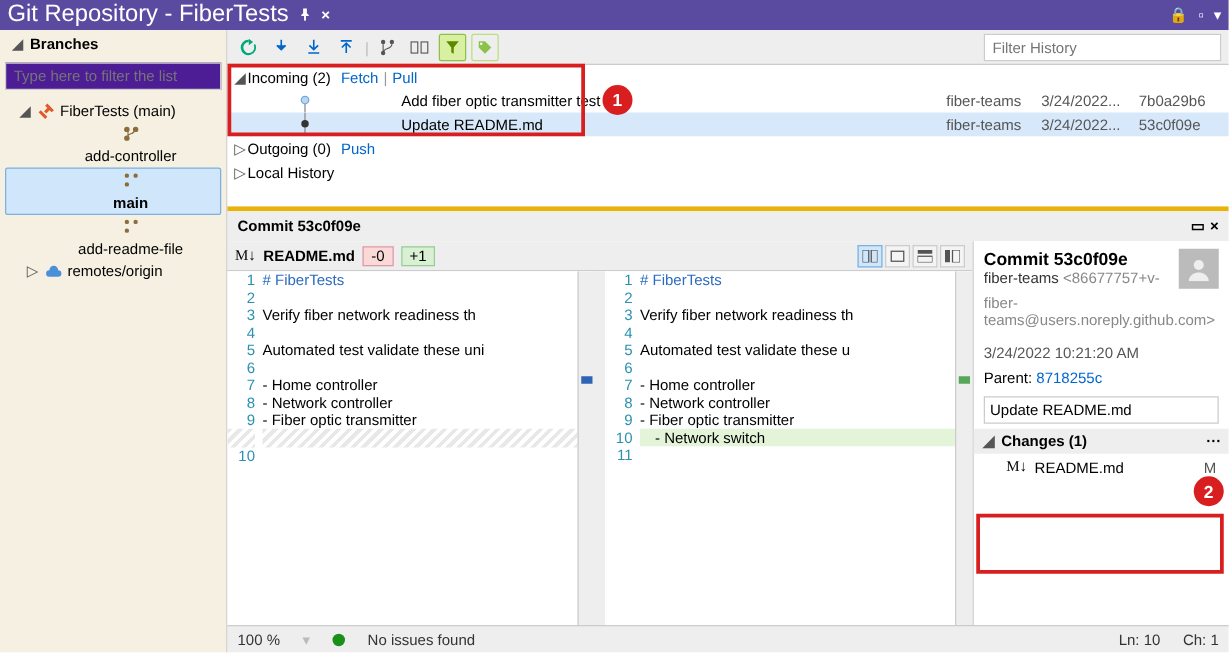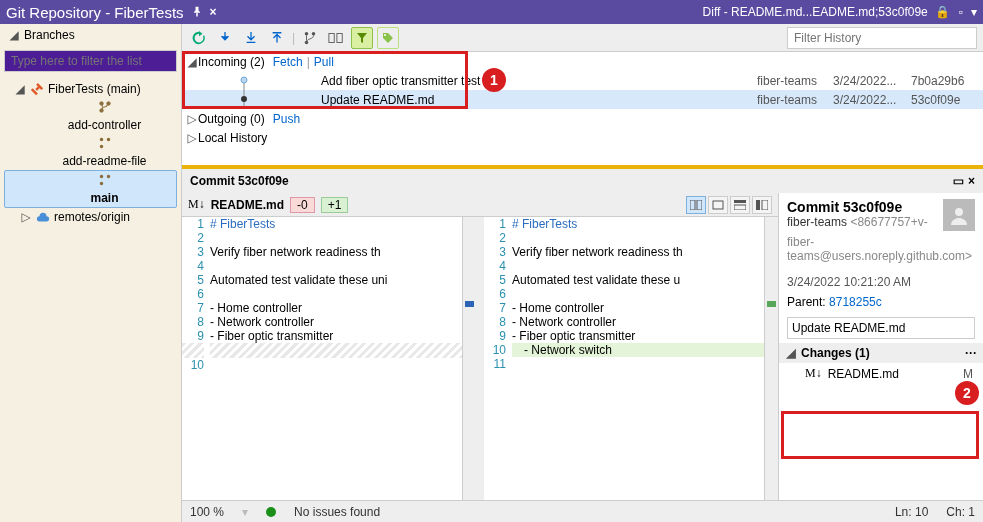--- a/index.html
+++ b/index.html
@@ -1,19 +1,19 @@
 <!DOCTYPE html>
 <html><head>
 <meta charset="utf-8">
 <style>
 * { box-sizing: border-box; margin: 0; padding: 0; font-family: "Segoe UI", Arial, sans-serif; font-size: 12px; }
 body { width: 983px; height: 522px; background: #fff; display: flex; flex-direction: column; overflow: hidden; }
 .titlebar { height: 24px; background: #5a4ba0; color: #fff; display: flex; align-items: center; padding: 0 6px; justify-content: space-between; }
 .titlebar .left { display: flex; align-items: center; gap: 6px; }
-.titlebar .title { font-size: 15px; }
+.titlebar .title { font-size: 19px; }
 .titlebar .right { display: flex; align-items: center; gap: 8px; font-size: 12px; }
 .titlebar svg { fill: #fff; }
 .main { flex: 1; display: flex; min-height: 0; }
 .sidebar { width: 182px; background: #f5f0e1; border-right: 1px solid #ccc; display: flex; flex-direction: column; }
 .sidebar-head { padding: 4px 8px; display:flex; align-items:center; gap:4px;}
 .filterbox { padding: 4px; }
 .filterbox input { width: 100%; border: 1px solid #ccc; padding: 3px 6px; color: #999; background: #4c1d95; }
 .tree { padding: 4px 4px; }
 .tree-row { display: flex; align-items: center; padding: 2px 2px 2px 10px; gap: 4px; cursor: pointer; }
 .tree-row.nested { padding-left: 30px; flex-direction: column; }
@@ -92,33 +92,32 @@
     <span class="title">Git Repository - FiberTests</span>
     <span class="icon">
         <svg class="pin" viewBox="0 0 16 16">
           <path d="M6 1h4v5l2 2v1H4V8l2-2z"></path>
           <rect x="7" y="9" width="2" height="5"></rect>
         </svg>
       </span>
     <span style="color:#fff;font-weight:bold;">×</span>
   </div>
   <div class="right">
-    <span>Diff - README.md...EADME.md;53c0f09e</span>
     <span>🔒</span>
     <span>▫</span>
     <span>▾</span>
   </div>
 </div>
 
 <div class="main">
 
   <div class="sidebar">
     <div class="sidebar-head">
       <span class="tri">◢</span>
-      <span style="font-weight:normal;">Branches</span>
+      <span style="font-weight:bold;">Branches</span>
     </div>
     <div class="filterbox">
       <input placeholder="Type here to filter the list" style="">
     </div>
     <div class="tree">
       <div class="tree-row">
         <span class="tri">◢</span>
         <span class="icon">
             <svg viewBox="0 0 16 16">
               <path fill="#e05a2b" d="M15 7L9 1 7 3l2 2-3 3 2 2 3-3 2 2zM1 9l6 6 2-2-6-6z"></path>
@@ -127,35 +126,35 @@
         <span>FiberTests (main)</span>
       </div>
       <div class="tree-row nested">
         <span class="icon">
             <svg viewBox="0 0 16 16">
               <path fill="#8a6d3b" d="M4 2a2 2 0 100 4 2 2 0 000-4zm8 0a2 2 0 100 4 2 2 0 000-4zM4 10a2 2 0 100 4 2 2 0 000-4zM5 5v5M11 5c0 4-6 2-6 5" stroke="#8a6d3b"></path>
             </svg>
           </span>
         <span>add-controller</span>
       </div>
+      <div class="tree-row nested sel">
+        <span class="icon">
+            <svg viewBox="0 0 16 16">
+              <path fill="#8a6d3b" d="M4 2a2 2 0 100 4 2 2 0 000-4zm8 0a2 2 0 100 4 2 2 0 000-4zM4 10a2 2 0 100 4 2 2 0 000-4z"></path>
+            </svg>
+          </span>
+        <span class="bold">main</span>
+      </div>
       <div class="tree-row nested">
         <span class="icon">
             <svg viewBox="0 0 16 16">
               <path fill="#8a6d3b" d="M4 2a2 2 0 100 4 2 2 0 000-4zm8 0a2 2 0 100 4 2 2 0 000-4zM4 10a2 2 0 100 4 2 2 0 000-4z"></path>
             </svg>
           </span>
         <span>add-readme-file</span>
-      </div>
-      <div class="tree-row nested sel">
-        <span class="icon">
-            <svg viewBox="0 0 16 16">
-              <path fill="#8a6d3b" d="M4 2a2 2 0 100 4 2 2 0 000-4zm8 0a2 2 0 100 4 2 2 0 000-4zM4 10a2 2 0 100 4 2 2 0 000-4z"></path>
-            </svg>
-          </span>
-        <span class="bold">main</span>
       </div>
       <div class="tree-row" style="padding-left:16px;">
         <span class="tri">▷</span>
         <span class="icon">
             <svg viewBox="0 0 16 16">
               <path fill="#4a90d9" d="M12 7a4 4 0 00-8 0 3 3 0 000 6h8a3 3 0 000-6z"></path>
             </svg>
           </span>
         <span>remotes/origin</span>
       </div>

